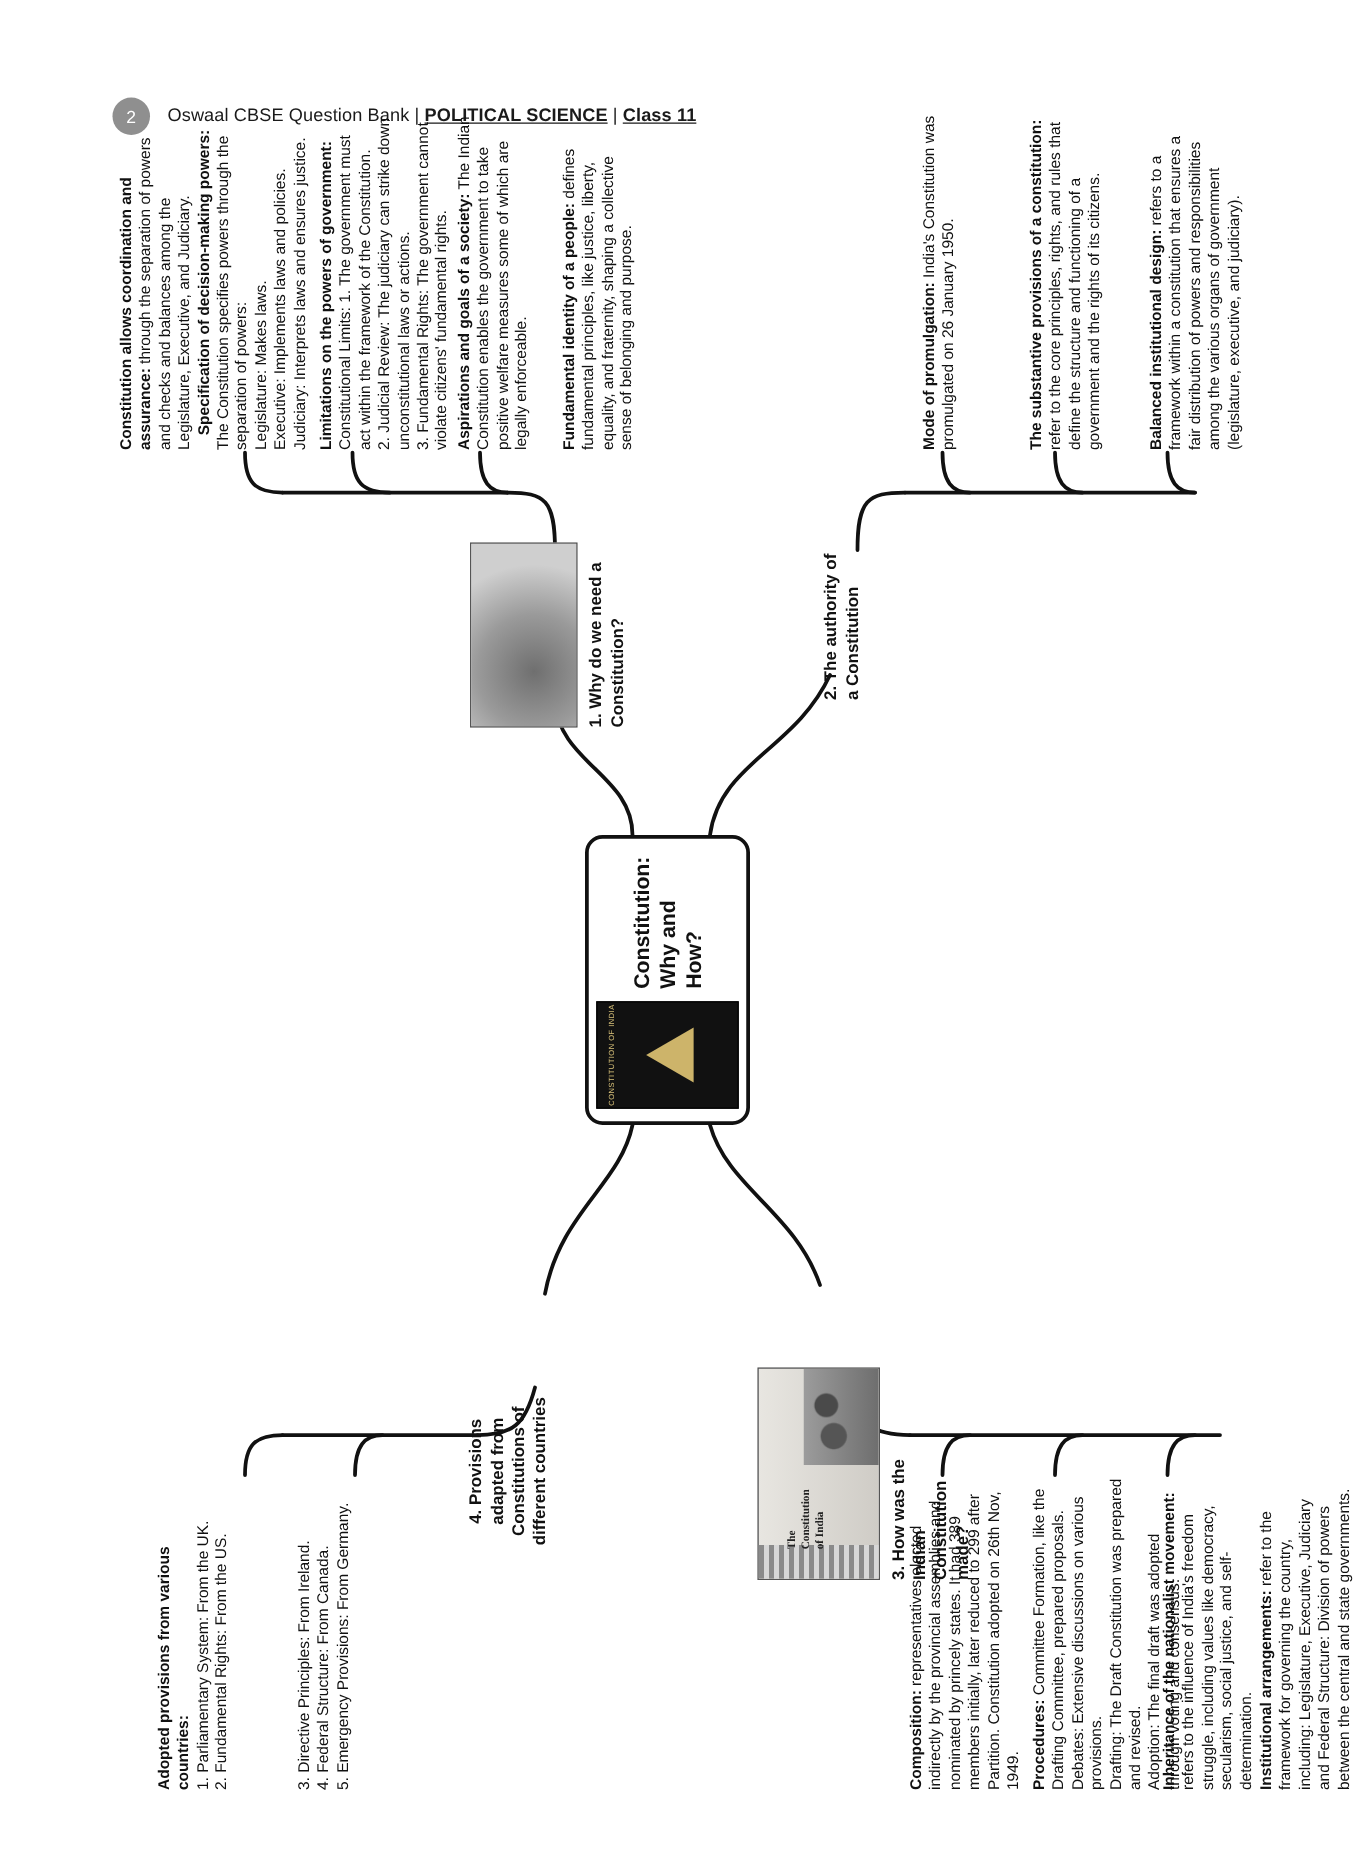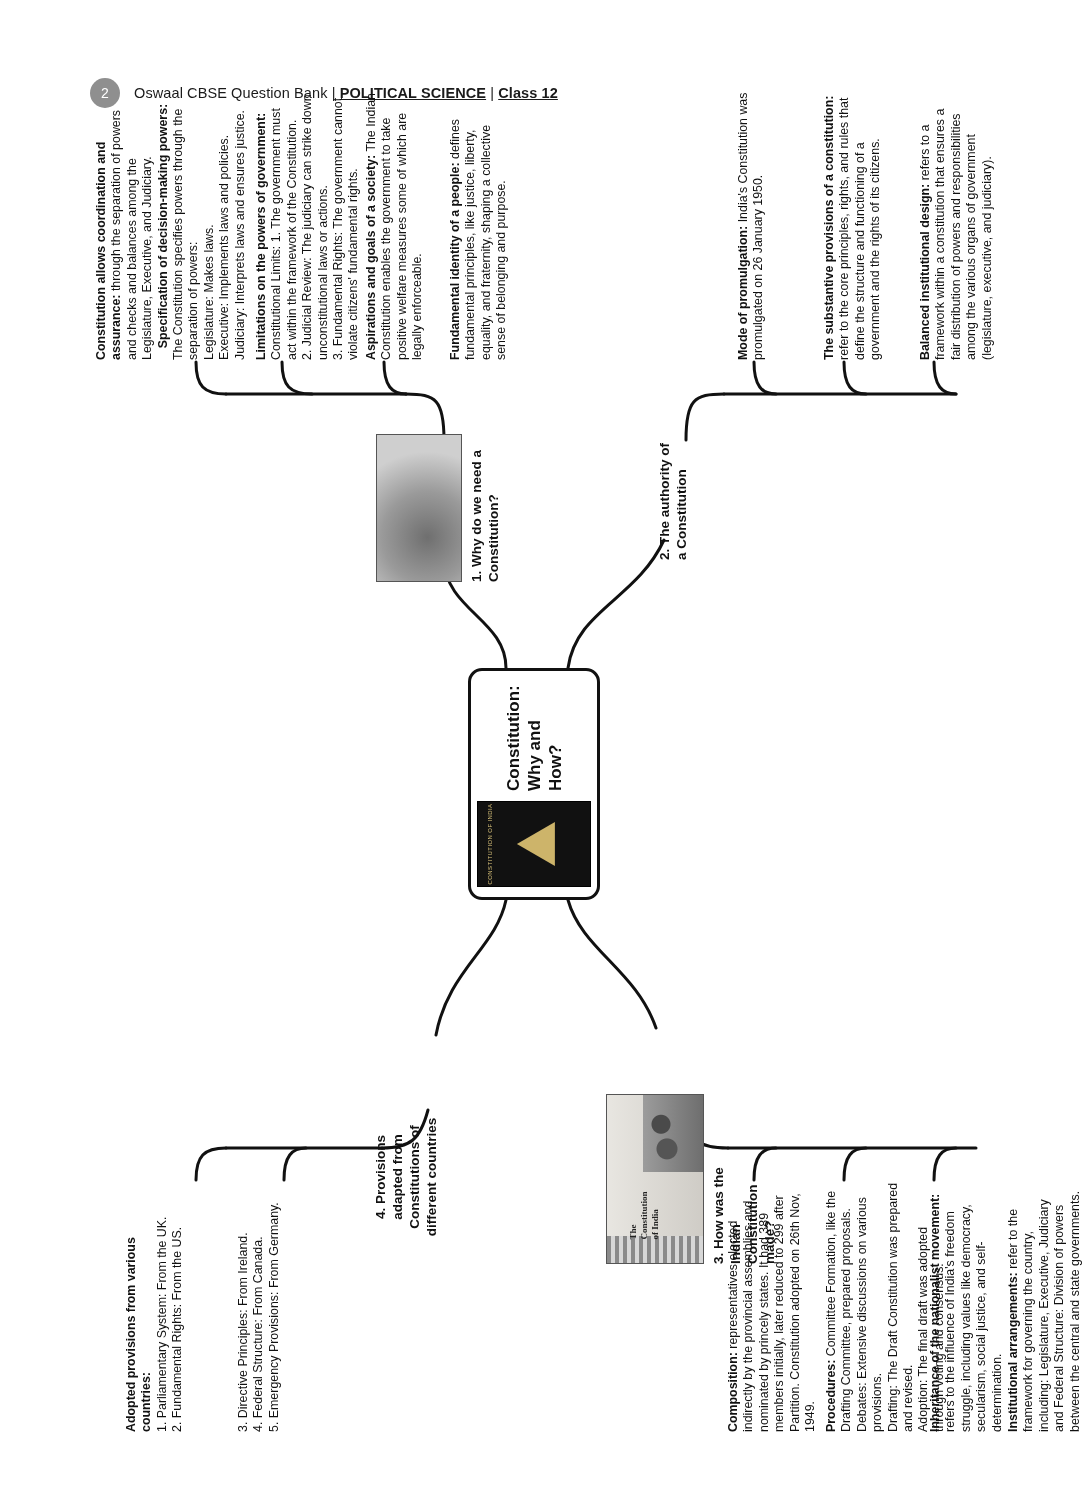--- a/index.html
+++ b/index.html
@@ -177,21 +177,21 @@
   }
   .leaf b { font-weight: bold; }
   .leaf .center-line { display: block; text-align: center; font-weight: bold; }
 </style>
 </head>
 <body>
 
 <div class="header">
   <div class="page-badge">2</div>
   <div class="header-text">
-    <span>Oswaal CBSE Question Bank | </span><b>POLITICAL SCIENCE</b><span> | </span><b>Class 12</b>
+    <span>Oswaal CBSE Question Bank | </span><b>POLITICAL SCIENCE</b><span> | </span><b>Class 11</b>
   </div>
 </div>
 
 <div id="mindmap-canvas">
 
   <svg class="svg-layer" viewBox="0 0 1380 980">
     <g fill="none" stroke="#111" stroke-width="3" stroke-linecap="round">
 
       <path d="M772,430 C820,430 830,370 880,368"></path>
 

